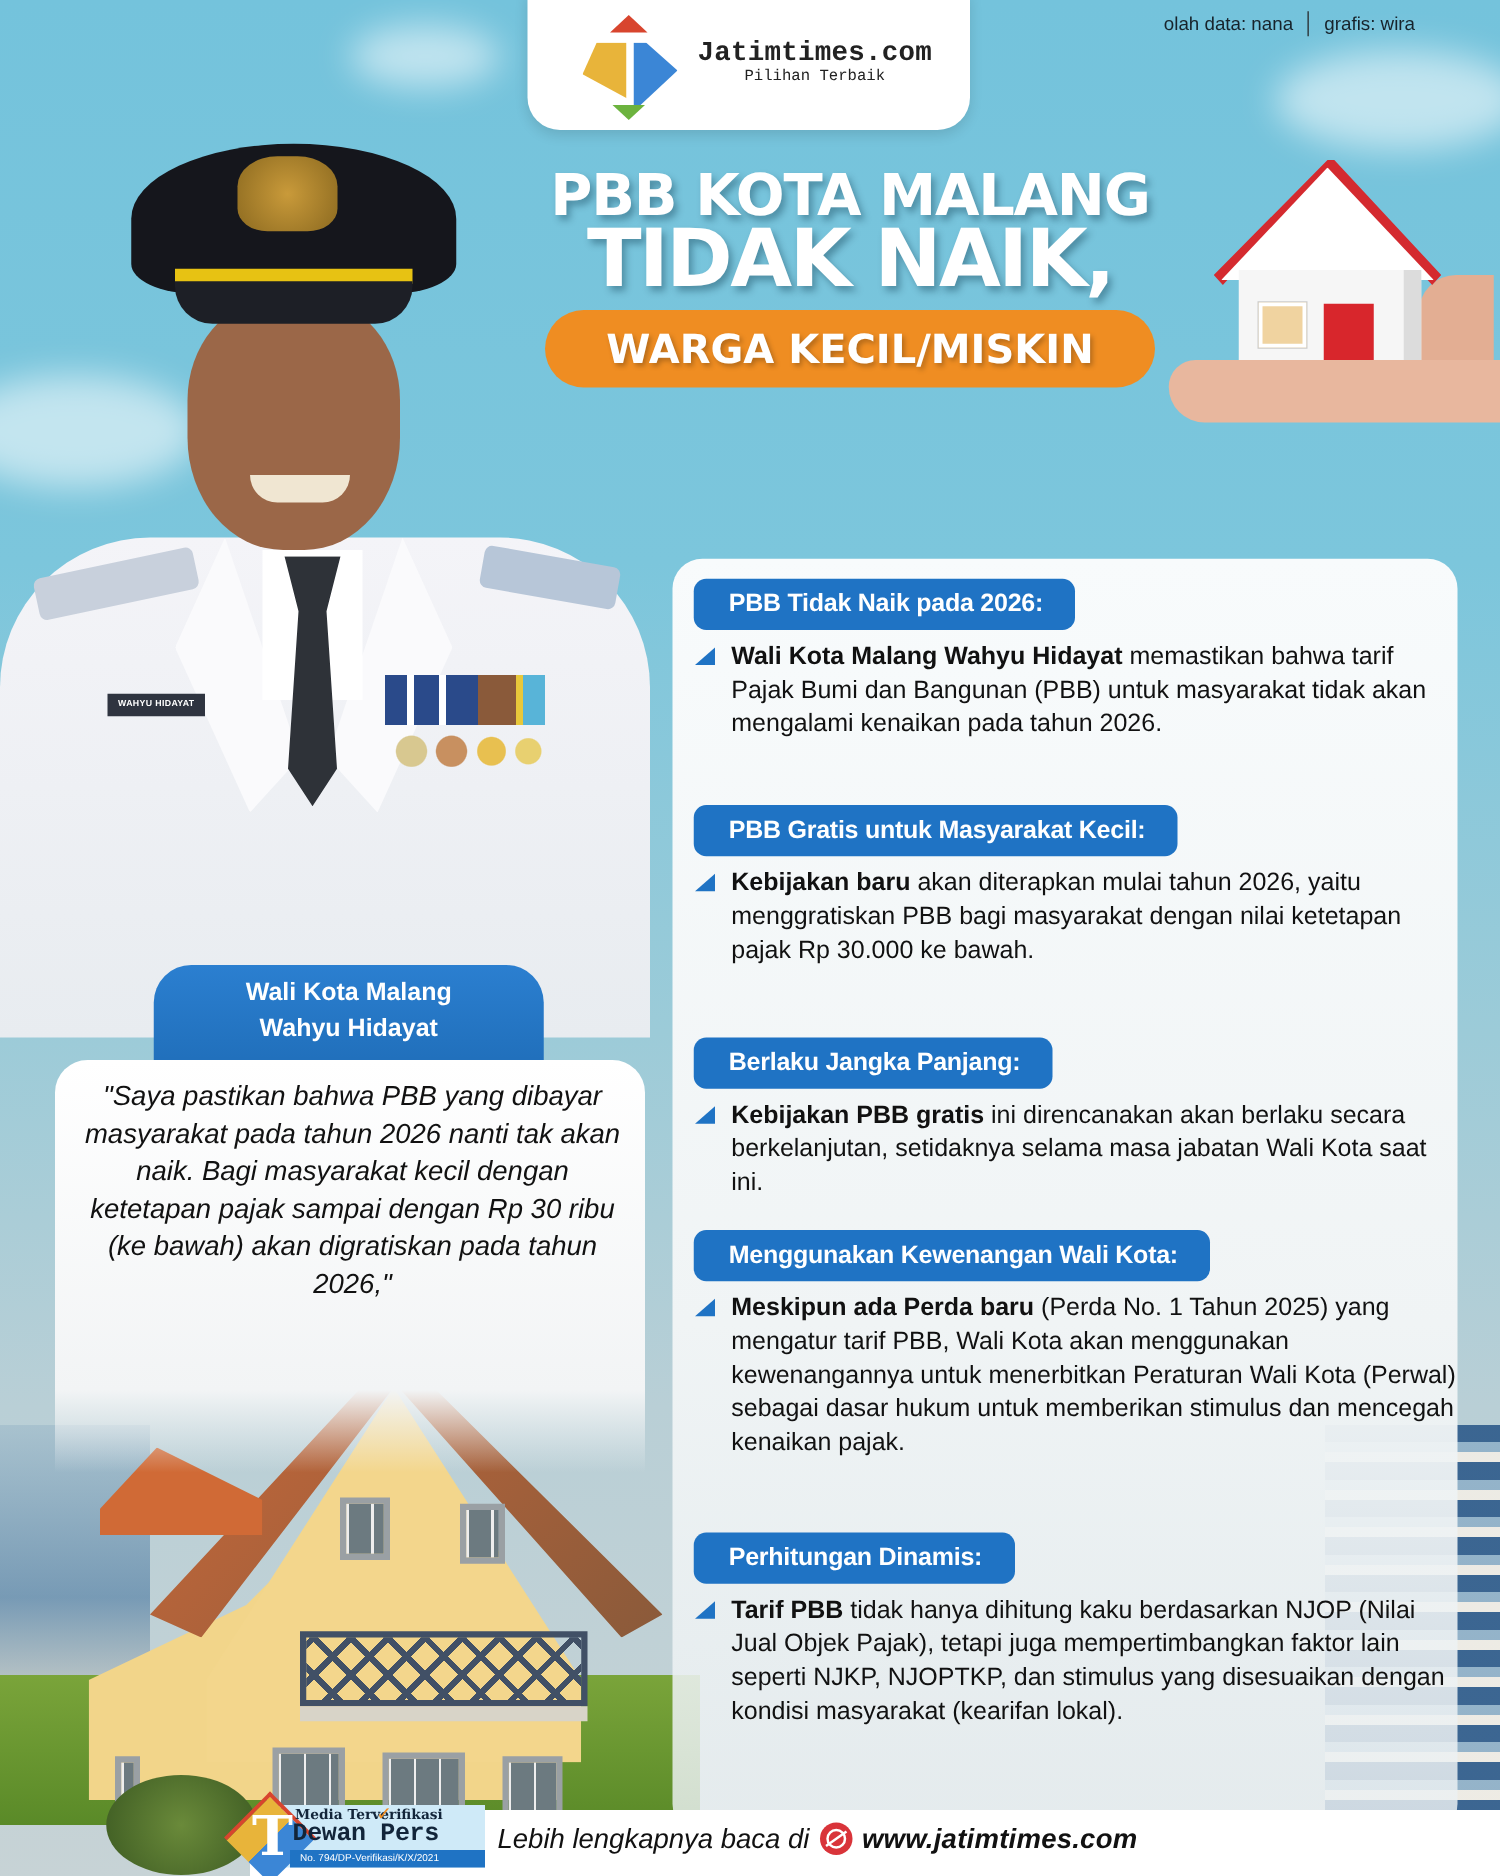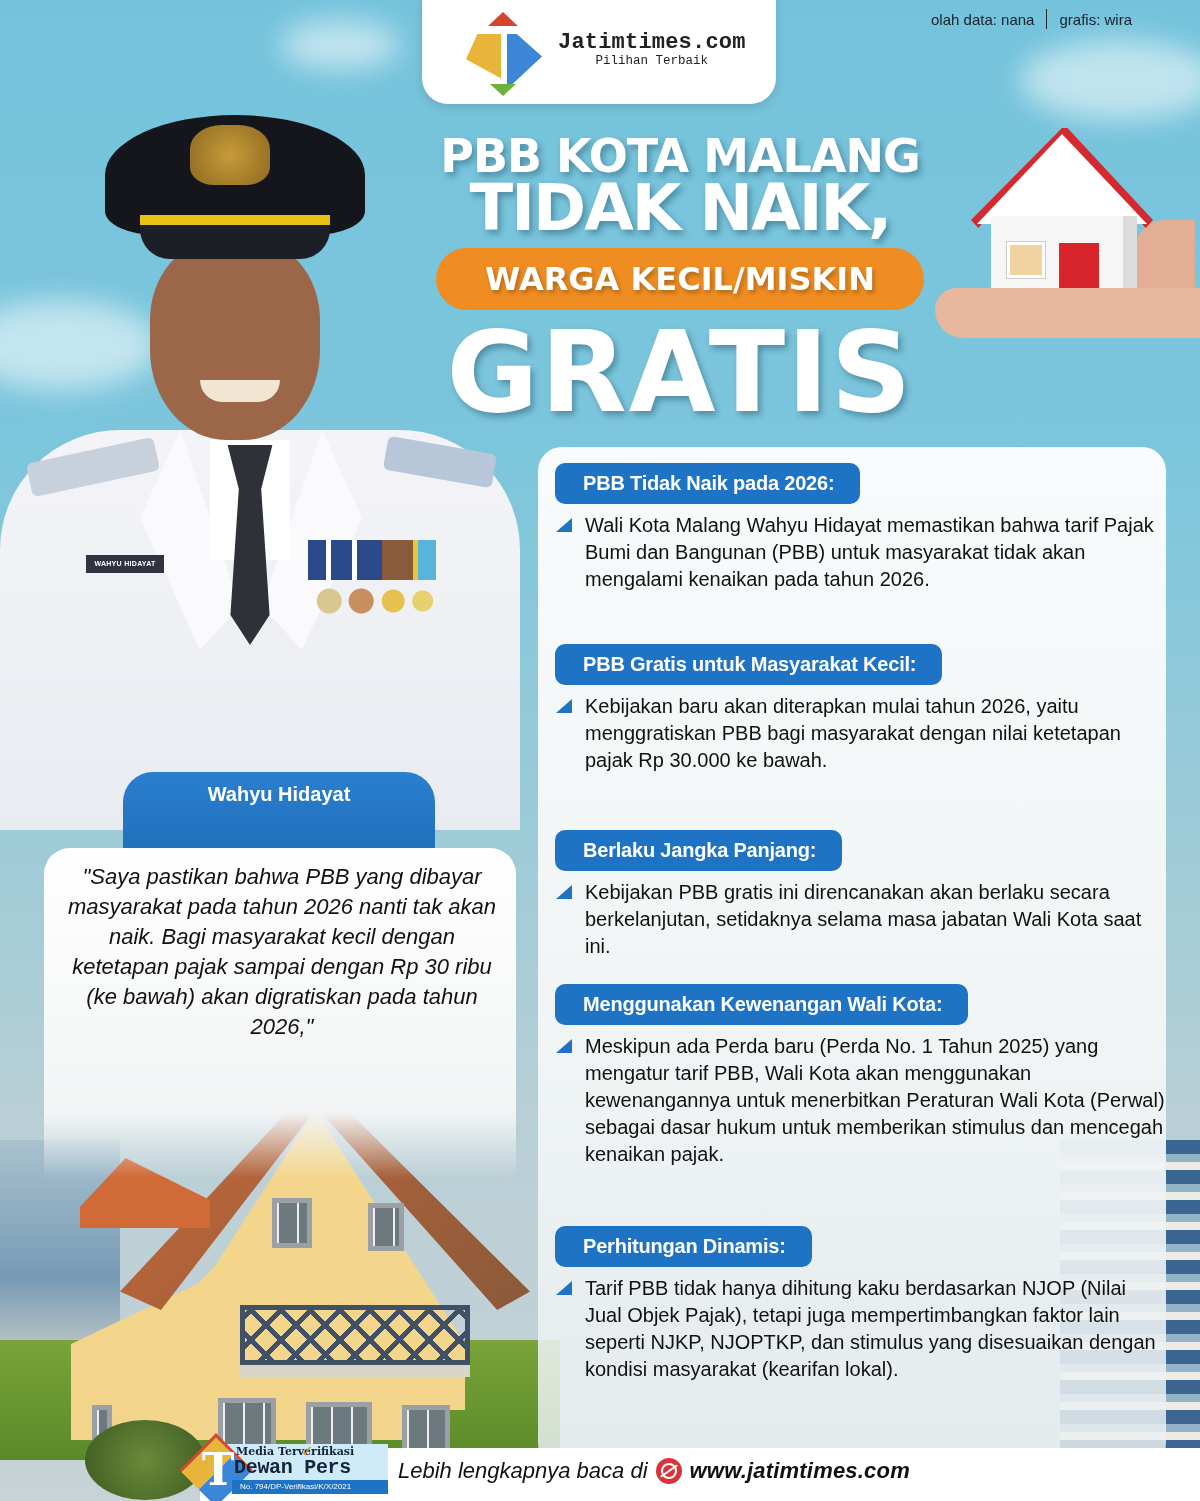--- a/index.html
+++ b/index.html
@@ -104,21 +104,21 @@
   .h-shrub { position:absolute; left: 85px; top: 340px; width: 120px; height: 80px; border-radius: 50%; background: radial-gradient(circle, #6a8a3a, #3c5a22); }
 
   
   .info-panel { position:absolute; left: 538px; top: 447px; width: 628px; height: 1020px; border-radius: 24px;
     background: linear-gradient(180deg, #f8fbfc 0%, #f0f4f5 60%, rgba(235,240,242,.82) 100%); }
   .section { position:absolute; left: 555px; width: 610px; }
   .sec-head { display:inline-block; background: #1f73c4; color:#fff; font-weight:700; font-size: 20px; height: 41px; line-height: 41px;
     padding: 0 26px 0 28px; border-radius: 10px; letter-spacing: -0.2px; }
   .sec-body { position: relative; margin-top: 8px; padding-left: 30px; font-size: 20px; line-height: 27px; color:#111; }
   .sec-body .bullet { position:absolute; left: 1px; top: 6px; width:0; height:0; border-left: 16px solid transparent; border-bottom: 14px solid #1f73c4; }
-  .sec-body b { font-weight: 400; }
+  .sec-body b { font-weight: 700; }
 
   
   .footer { position:absolute; left: 200px; top: 1448px; width: 1000px; height: 53px; background:#fff; border-radius: 28px 0 0 0; }
   .footer-curve { position:absolute; left: 1080px; top: 1448px; width: 120px; height: 53px; background:#fff; border-radius: 0 40px 0 0; }
   .dp-badge { position:absolute; left: 188px; top: 1442px; width: 200px; height: 56px; }
   .dp-diamond { position:absolute; left: 2px; top: 2px; width: 52px; height: 52px; transform: rotate(45deg);
     background: linear-gradient(90deg, #e8b43a 50%, #3b86d6 50%); border-top: 3px solid #d8452e; border-left: 3px solid #d8452e; }
   .dp-T { position:absolute; left: 12px; top: 4px; width: 36px; color:#fff; font-family: "DejaVu Serif", serif; font-weight:900; font-size: 44px; line-height: 48px; text-align:center; }
   .dp-box { position:absolute; left: 38px; top: 2px; width: 162px; height: 50px; background: #cfeaf8; }
   .dp-l1 { position:absolute; left: 48px; top: 3px; font-family: "DejaVu Serif", serif; font-weight: 700; font-size: 11px; color:#12253a; }
@@ -157,21 +157,20 @@
 <div class="credit">
   <span>olah data: nana</span>
   <span class="sep"></span>
   <span>grafis: wira</span>
 </div>
 
 <div class="headline">
   <div class="hl-1">PBB KOTA MALANG</div>
   <div class="hl-2">TIDAK NAIK,</div>
   <div class="hl-pill">WARGA KECIL/MISKIN</div>
-  <div class="hl-3">GRATIS</div>
 </div>
 
 <div class="hand-house">
   <div class="hh-thumb"></div>
   <div class="hh-roof-edge"></div>
   <div class="hh-roof"></div>
   <div class="hh-body"></div>
   <div class="hh-window"></div>
   <div class="hh-door"></div>
   <div class="hh-base"></div>
@@ -191,20 +190,21 @@
   <div class="m-cap"></div>
   <div class="m-emblem"></div>
   <div class="m-cap-band"></div>
   <div class="m-visor"></div>
   <div class="m-nametag">WAHYU HIDAYAT</div>
   <div class="m-ribbons"></div>
   <div class="m-medals"></div>
 </div>
 
 <div class="name-tag">
+  <div>Wali Kota Malang</div>
   <div>Wahyu Hidayat</div>
 </div>
 
 <div class="house">
   <div class="h-lawn"></div>
   <div class="h-wall"></div>
   <div class="h-wall-gable"></div>
   <div class="h-roof"></div>
   <div class="h-dormer-roof"></div>
   <div class="h-win" style="left:272px;top:118px;width:40px;height:50px;"></div>

